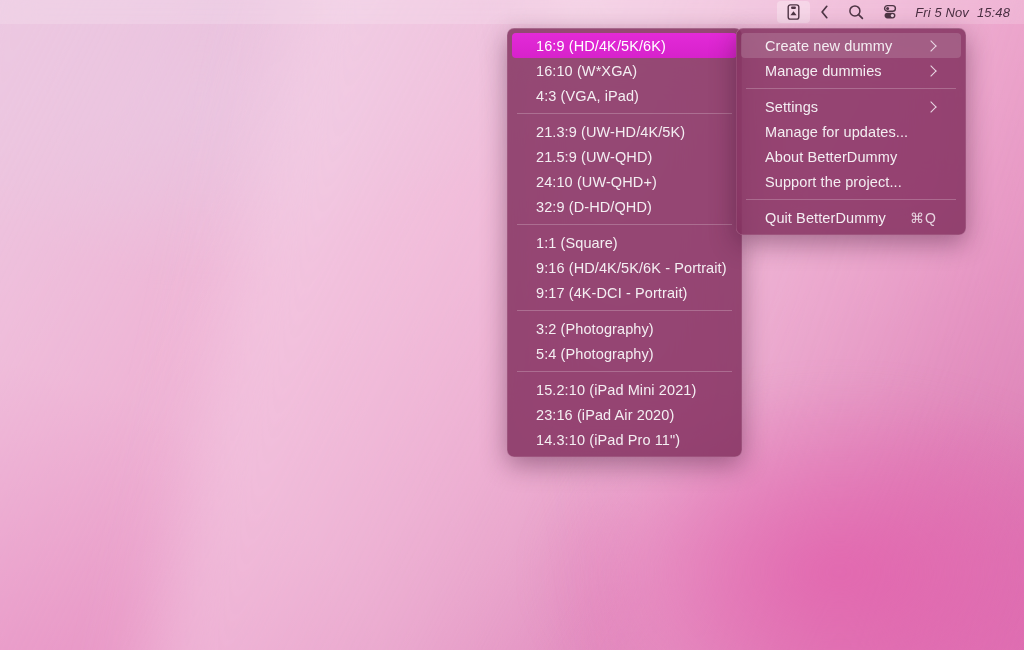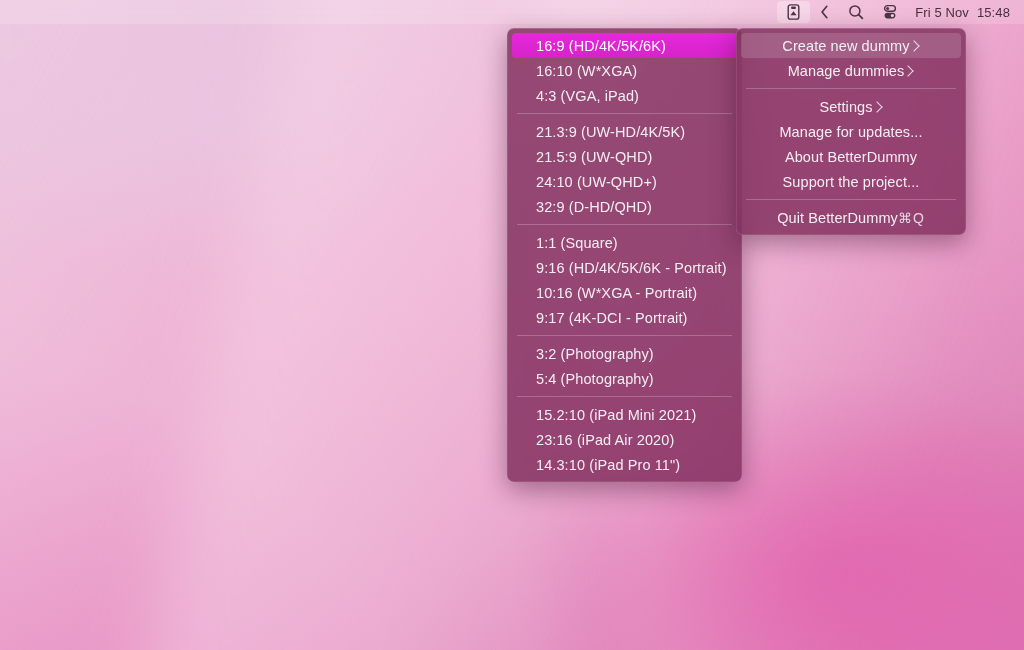--- a/index.html
+++ b/index.html
@@ -60,21 +60,21 @@
 
   
   #menubar {
     position:absolute; top:0; left:0; right:0; height:24px;
     background:rgba(255,255,255,0.16);
     backdrop-filter:blur(18px);
     display:flex; align-items:center; justify-content:flex-end;
     padding-right:10px;
     z-index:40;
   }
-  .mb-items { display:flex; align-items:center; height:24px; gap:0; }
+  .mb-items { display:flex; align-items:center; height:24px; gap:0;font-style:italic; }
   .mb-item {
     height:22px; display:flex; align-items:center; justify-content:center;
     padding:0 9px; color:#4e3545; border-radius:4px;
   }
   .mb-item.active {
     background:rgba(255,255,255,0.30);
   }
   .mb-clock {
     font-size:13px; color:#4a2f42; letter-spacing:0.1px;
     padding:0 4px 0 8px; display:flex; gap:8px; align-items:center;
@@ -115,21 +115,21 @@
   
   #ratio-menu { left:507px; top:28px; width:235px; }
   #ratio-menu .row.selected {
     background:#e224d6;
     background:linear-gradient(180deg,#e32ad8 0%,#d722cb 100%);
     color:#ffffff;
   }
 
   
   #main-menu { left:736px; top:28px; width:230px; }
-  #main-menu .row { justify-content:center; }
+  #main-menu .row { justify-content:space-between; }
   #main-menu .row.hover {
     background:rgba(255,255,255,0.14);
   }
   #main-menu .label { flex:0 0 auto; }
   #main-menu .right {
     display:flex; align-items:center; color:#e9dbe5;
     font-size:14px; opacity:0.92;
   }
   .chev {
     width:8px; height:8px;
@@ -215,23 +215,20 @@
       <span>32:9 (D-HD/QHD)</span>
     </div>
     <div class="sep"></div>
     <div class="row">
       <span>1:1 (Square)</span>
     </div>
     <div class="row">
       <span>9:16 (HD/4K/5K/6K - Portrait)</span>
     </div>
     <div class="row">
-      <span>10:16 (W*XGA - Portrait)</span>
-    </div>
-    <div class="row">
       <span>9:17 (4K-DCI - Portrait)</span>
     </div>
     <div class="sep"></div>
     <div class="row">
       <span>3:2 (Photography)</span>
     </div>
     <div class="row">
       <span>5:4 (Photography)</span>
     </div>
     <div class="sep"></div>

